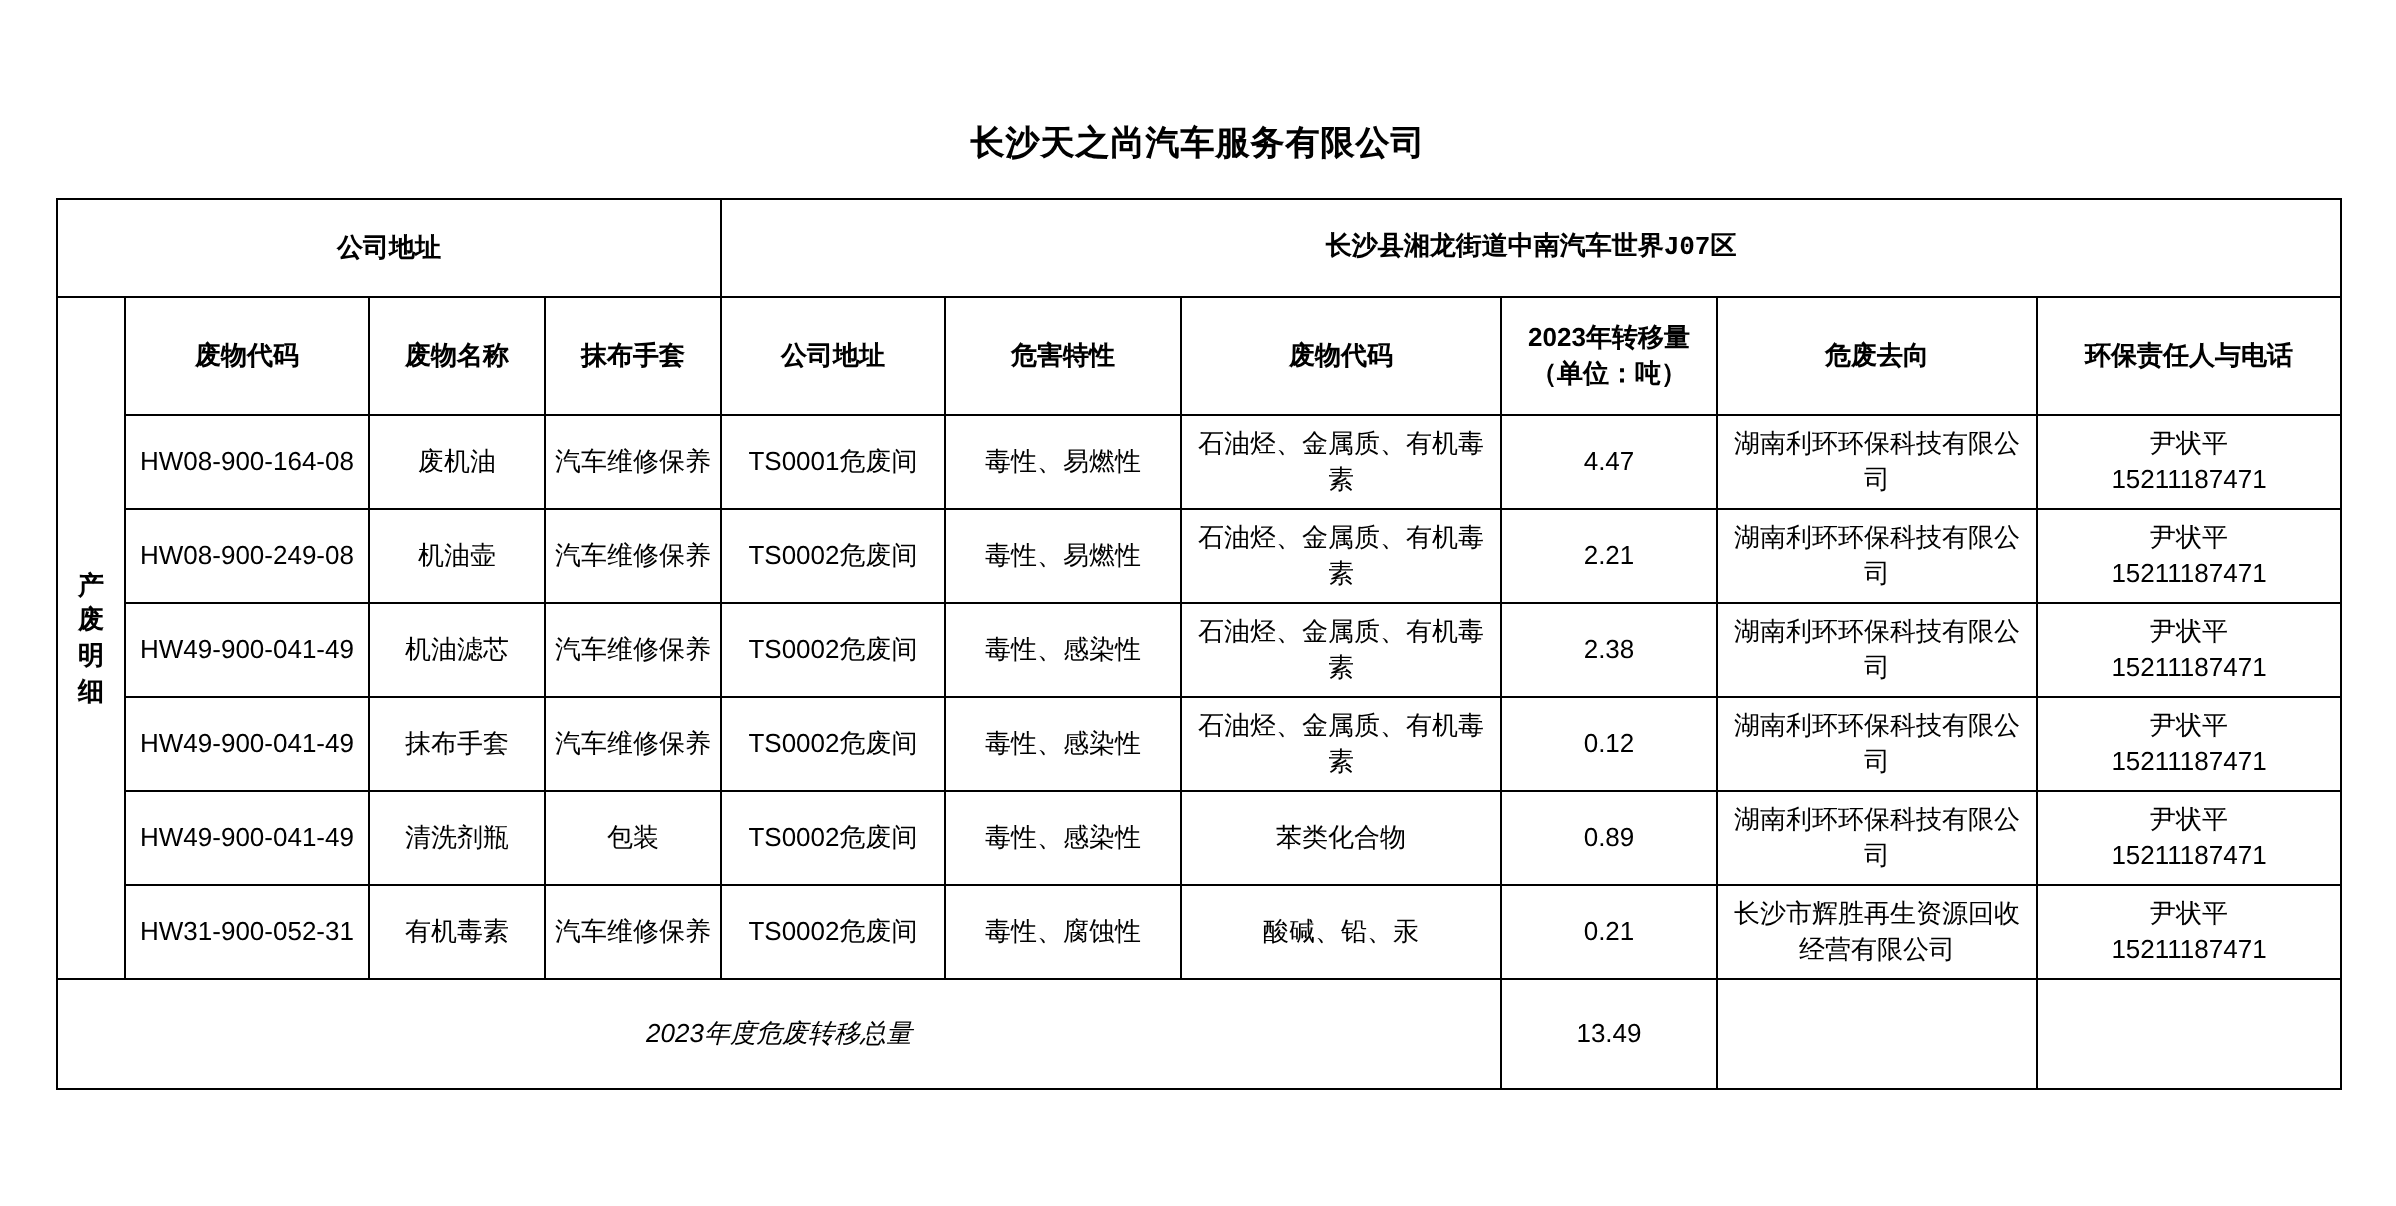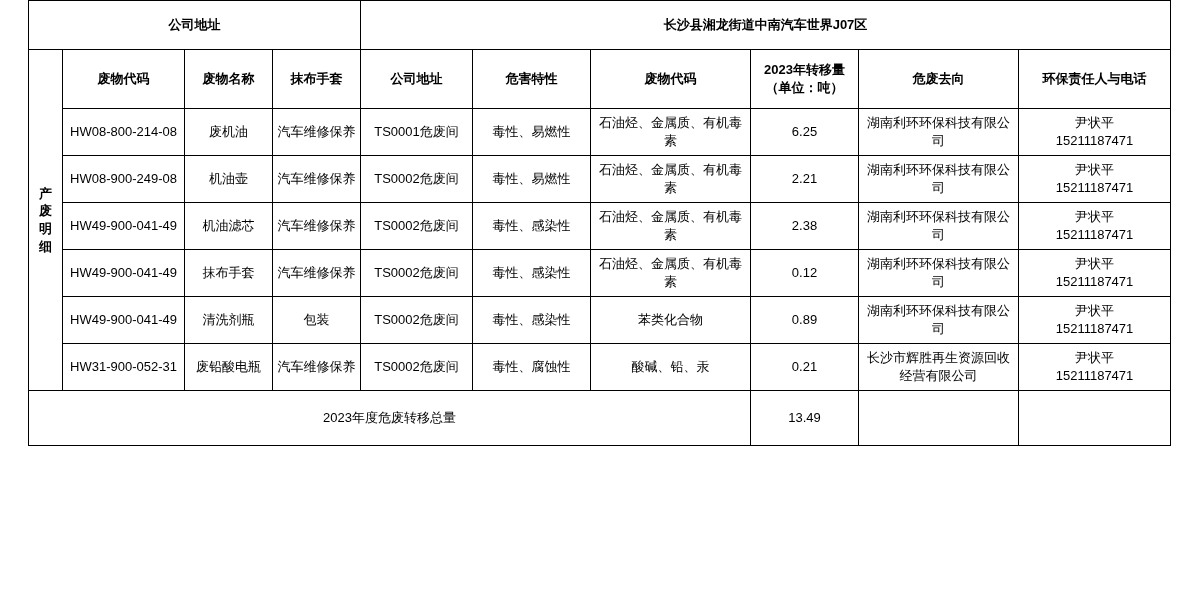--- a/index.html
+++ b/index.html
@@ -46,20 +46,21 @@
     line-height: 1.35;
   }
   .addr-label {
     font-size: 17px;
     font-weight: bold;
     height: 40px;
   }
   .addr-value {
     font-size: 17px;
     font-weight: bold;
+    font-family: Liberation Mono, monospace;
   }
   .vert-label {
     font-size: 18px;
     font-weight: bold;
     width: 34px;
     line-height: 1.45;
     padding: 2px 1px;
   }
   .vert-label span {
     display: block;
@@ -89,30 +90,32 @@
   td.dest {
     font-size: 12.5px;
     line-height: 1.35;
     margin-left: 12px;
   }
   .total-row td {
     height: 46px;
   }
   .total-label {
     font-size: 15px;
+    font-style: italic;
   }
   .total-value {
     font-size: 15px;
   }
 </style>
 </head>
 <body>
 
 <div class="page">
 
+  <div class="doc-title">长沙天之尚汽车服务有限公司</div>
 
   <div class="table-wrap">
     <table class="main">
       <colgroup>
         <col style="width:34px">
         <col style="width:122px">
         <col style="width:88px">
         <col style="width:88px">
         <col style="width:112px">
         <col style="width:118px">
@@ -142,27 +145,27 @@
           <td class="hdr">废物代码</td>
           <td class="hdr">
             <span class="two-line">2023年转移量</span>
             <span class="two-line">（单位：吨）</span>
           </td>
           <td class="hdr">危废去向</td>
           <td class="hdr">环保责任人与电话</td>
         </tr>
 
         <tr>
-          <td class="body-cell small">HW08-800-214-08</td>
+          <td class="body-cell small">HW08-900-164-08</td>
           <td class="body-cell">废机油</td>
           <td class="body-cell small">汽车维修保养</td>
           <td class="body-cell small">TS0001危废间</td>
           <td class="body-cell small">毒性、易燃性</td>
           <td class="body-cell small">石油烃、金属质、有机毒素</td>
-          <td class="body-cell">6.25</td>
+          <td class="body-cell">4.47</td>
           <td class="body-cell dest">湖南利环环保科技有限公司</td>
           <td class="body-cell contact">
             <span>尹状平</span>
             <span>15211187471</span>
           </td>
         </tr>
 
         <tr>
           <td class="body-cell small">HW08-900-249-08</td>
           <td class="body-cell">机油壶</td>
@@ -218,21 +221,21 @@
           <td class="body-cell">0.89</td>
           <td class="body-cell dest">湖南利环环保科技有限公司</td>
           <td class="body-cell contact">
             <span>尹状平</span>
             <span>15211187471</span>
           </td>
         </tr>
 
         <tr>
           <td class="body-cell small">HW31-900-052-31</td>
-          <td class="body-cell">废铅酸电瓶</td>
+          <td class="body-cell">有机毒素</td>
           <td class="body-cell small">汽车维修保养</td>
           <td class="body-cell small">TS0002危废间</td>
           <td class="body-cell small">毒性、腐蚀性</td>
           <td class="body-cell small">酸碱、铅、汞</td>
           <td class="body-cell">0.21</td>
           <td class="body-cell dest">长沙市辉胜再生资源回收经营有限公司</td>
           <td class="body-cell contact">
             <span>尹状平</span>
             <span>15211187471</span>
           </td>

